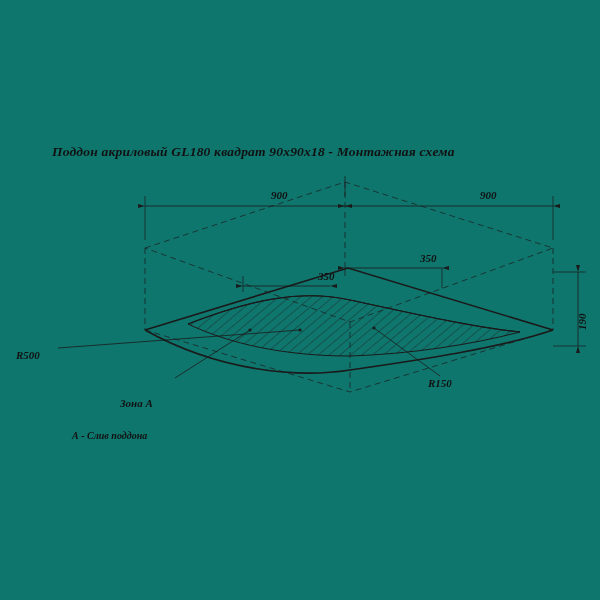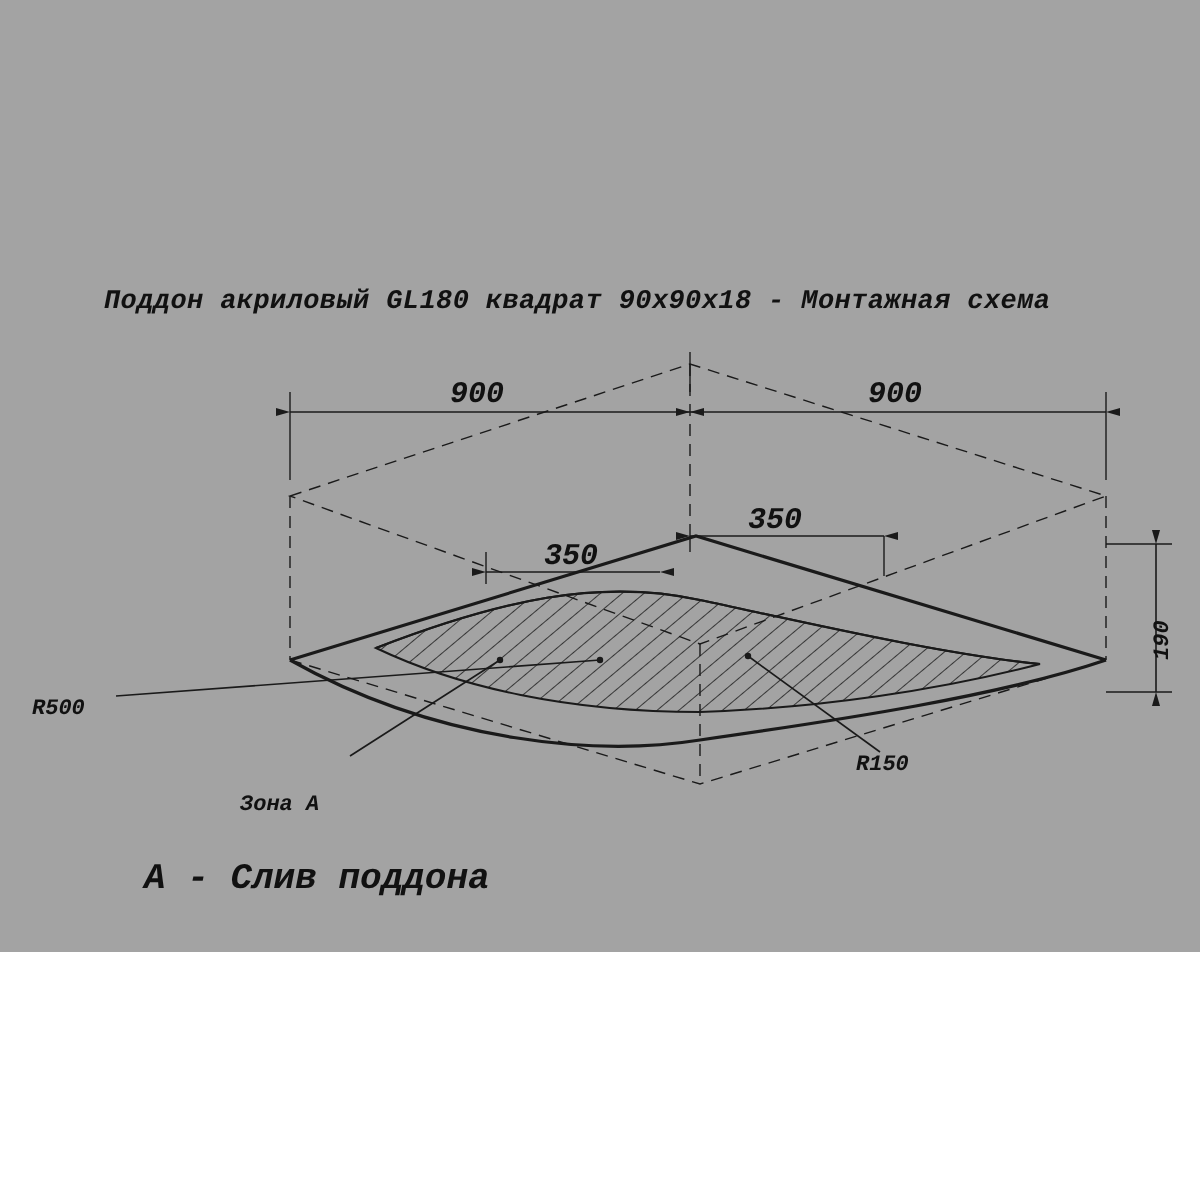--- a/index.html
+++ b/index.html
@@ -3,24 +3,24 @@
 <meta charset="utf-8">
 <style>
   html, body {
     margin: 0;
     padding: 0;
     background: #ffffff;
   }
   #page {
     position: relative;
     width: 600px;
-    height: 476px;
-    background: #a3a3a3;
+    height: 600px;
+    background: #0f766e;
     overflow: hidden;
-    font-family: Liberation Mono, monospace;
+    font-family: Liberation Serif, serif;
   }
   .title {
     position: absolute;
     left: 52px;
     top: 144px;
     width: 500px;
     font-size: 13.5px;
     font-style: italic;
     font-weight: bold;
     color: #111111;
@@ -30,41 +30,42 @@
   .label {
     position: absolute;
     font-size: 11px;
     font-style: italic;
     font-weight: bold;
     color: #111111;
     white-space: nowrap;
   }
   .dim-label {
     position: absolute;
-    font-size: 15px;
+    font-size: 11px;
     font-style: italic;
     font-weight: bold;
     color: #111111;
     white-space: nowrap;
+    margin-left: 46px;
   }
   .dim-vert {
     position: absolute;
     font-size: 11px;
     font-style: italic;
     font-weight: bold;
     color: #111111;
     white-space: nowrap;
     transform: rotate(-90deg);
     transform-origin: left top;
   }
   .note {
     position: absolute;
     left: 72px;
     top: 430px;
-    font-size: 18px;
+    font-size: 10px;
     font-style: italic;
     font-weight: bold;
     color: #111111;
     white-space: nowrap;
   }
   svg { position: absolute; left: 0; top: 0; }
 </style>
 </head>
 <body>
 

